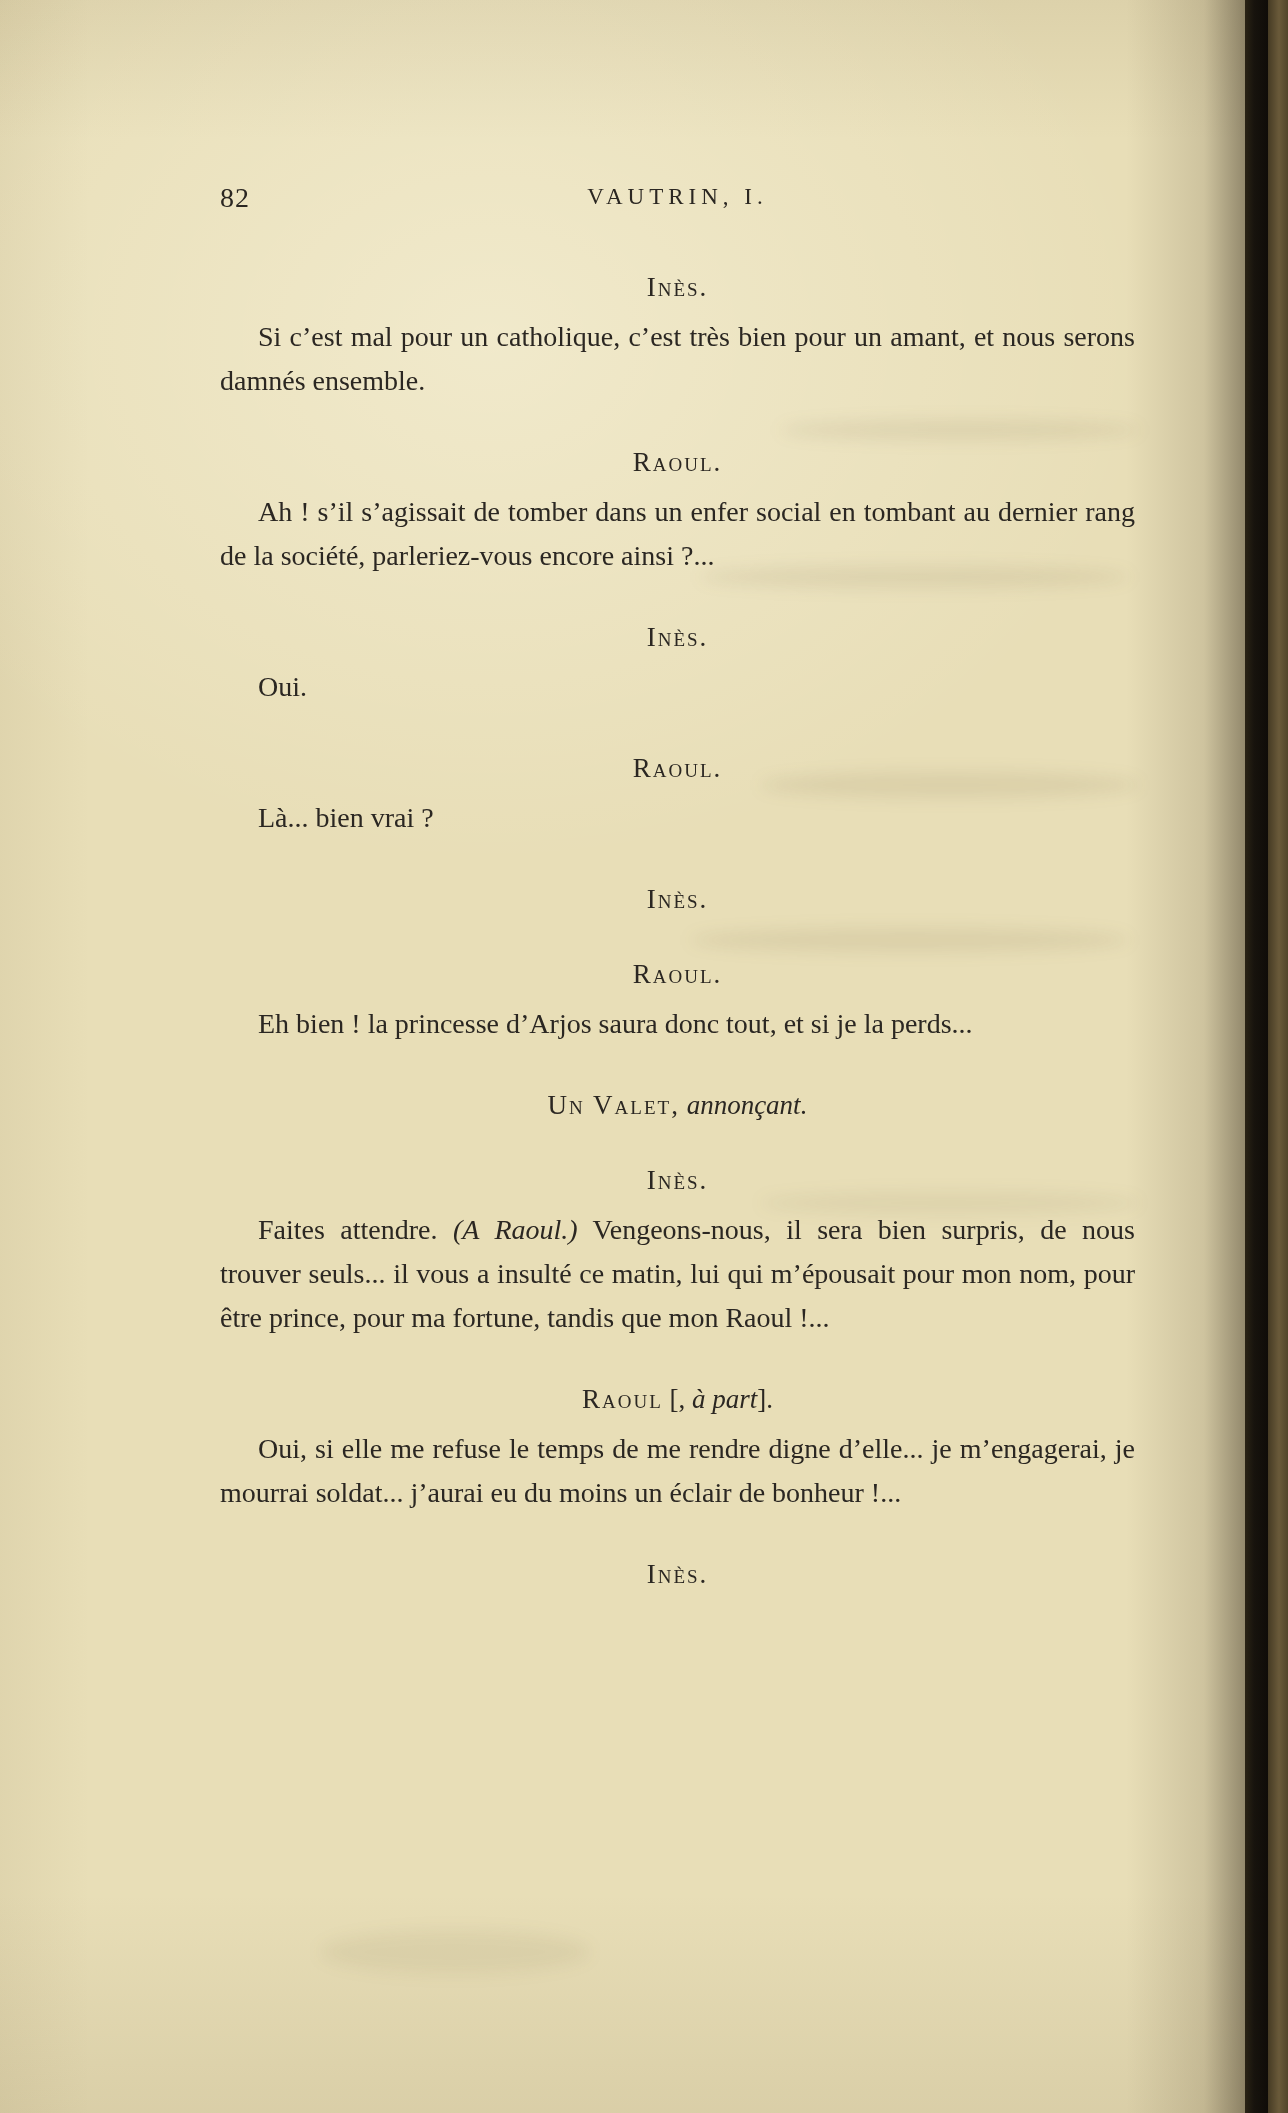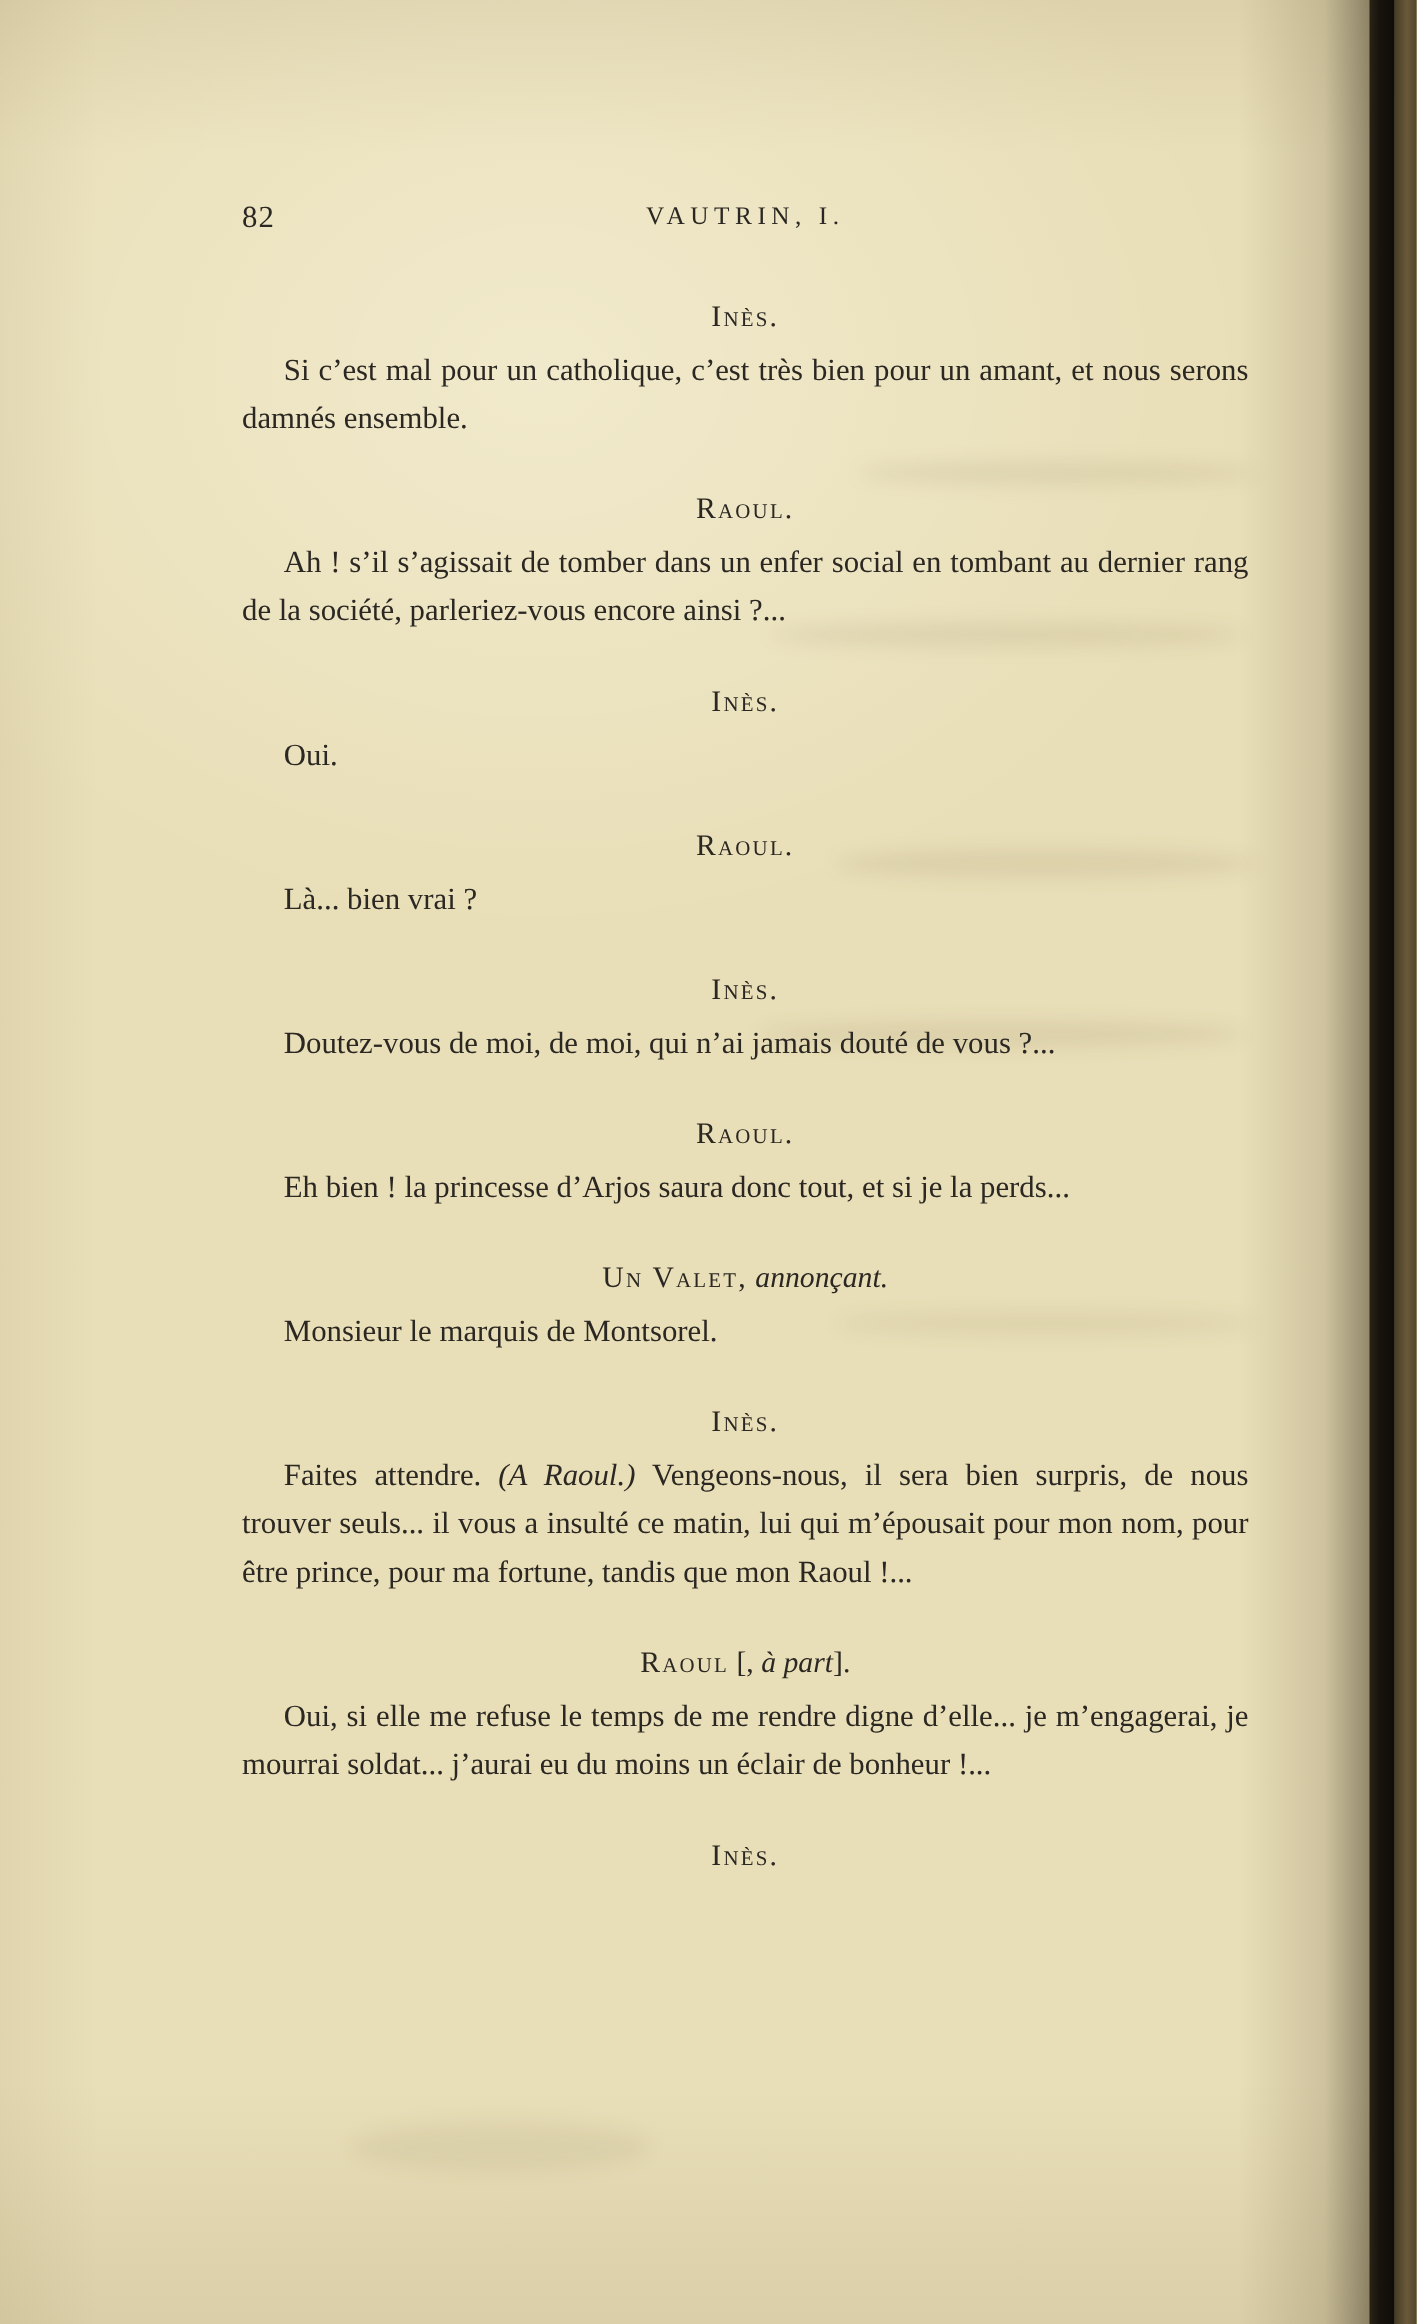--- a/index.html
+++ b/index.html
@@ -122,31 +122,29 @@
     <p class="body"><span class="seg-n">Oui.</span></p>
   </section>
 
   <section class="speech">
     <h3 class="speaker"><span class="seg-sc">Raoul.</span></h3>
     <p class="body"><span class="seg-n">Là... bien vrai ?</span></p>
   </section>
 
   <section class="speech">
     <h3 class="speaker"><span class="seg-sc">Inès.</span></h3>
-    <p class="body"><span class="seg-n">Doutez-vous de moi, de moi, qui n’ai jamais douté de vous ?...</span></p>
   </section>
 
   <section class="speech">
     <h3 class="speaker"><span class="seg-sc">Raoul.</span></h3>
     <p class="body"><span class="seg-n">Eh bien ! la princesse d’Arjos saura donc tout, et si je la perds...</span></p>
   </section>
 
   <section class="speech">
     <h3 class="speaker"><span class="seg-sc">Un Valet,</span><span class="seg-n"> </span><span class="seg-i">annonçant.</span></h3>
-    <p class="body"><span class="seg-n">Monsieur le marquis de Montsorel.</span></p>
   </section>
 
   <section class="speech">
     <h3 class="speaker"><span class="seg-sc">Inès.</span></h3>
     <p class="body"><span class="seg-n">Faites attendre. </span><span class="seg-i">(A Raoul.)</span><span class="seg-n"> Vengeons-nous, il sera bien surpris, de nous trouver seuls... il vous a insulté ce matin, lui qui m’épousait pour mon nom, pour être prince, pour ma fortune, tandis que mon Raoul !...</span></p>
   </section>
 
   <section class="speech">
     <h3 class="speaker"><span class="seg-sc">Raoul</span><span class="seg-n"> [, </span><span class="seg-i">à part</span><span class="seg-n">].</span></h3>
     <p class="body"><span class="seg-n">Oui, si elle me refuse le temps de me rendre digne d’elle... je m’engagerai, je mourrai soldat... j’aurai eu du moins un éclair de bonheur !...</span></p>

